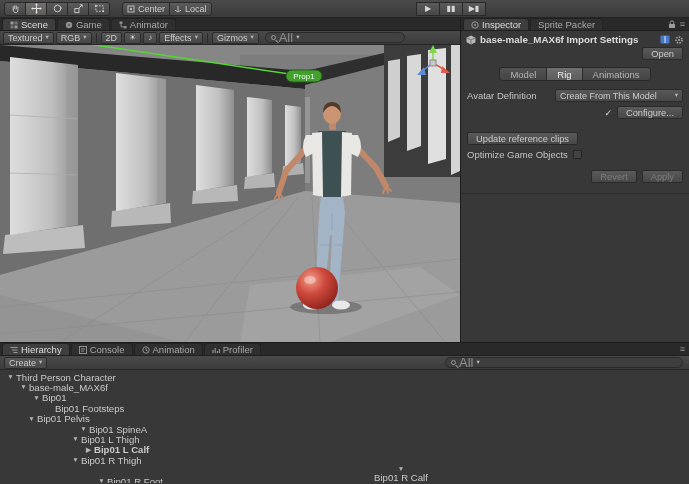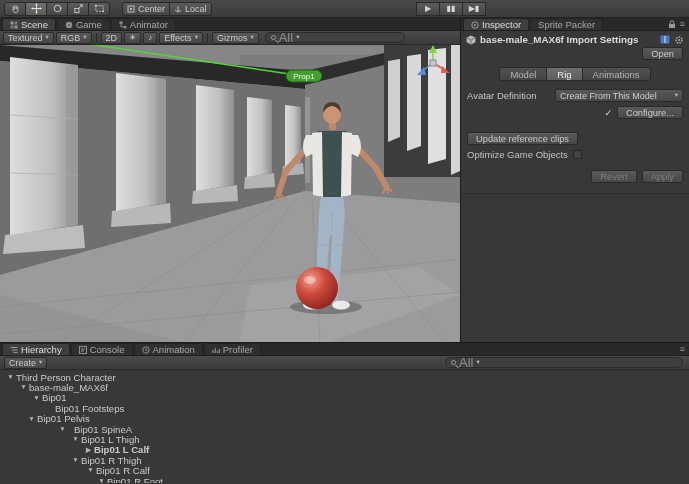--- a/index.html
+++ b/index.html
@@ -468,37 +468,37 @@
           <span class="tl">Bip01</span>
         </div>
         <div class="tree-row" style="padding-left: 44px;">
           <span class="tri"></span>
           <span class="tl">Bip01 Footsteps</span>
         </div>
         <div class="tree-row" style="padding-left: 26px;">
           <span class="tri">▼</span>
           <span class="tl">Bip01 Pelvis</span>
         </div>
-        <div class="tree-row" style="padding-left: 57px; gap: 6px;">
+        <div class="tree-row" style="padding-left: 78px;">
           <span class="tri">▼</span>
           <span class="tl">Bip01 SpineA</span>
         </div>
         <div class="tree-row" style="padding-left: 70px;">
           <span class="tri">▼</span>
           <span class="tl">Bip01 L Thigh</span>
         </div>
         <div class="tree-row" style="padding-left: 83px; font-weight: bold;">
           <span class="tri">▶</span>
           <span class="tl">Bip01 L Calf</span>
         </div>
         <div class="tree-row" style="padding-left: 70px;">
           <span class="tri">▼</span>
           <span class="tl">Bip01 R Thigh</span>
         </div>
-        <div class="tree-row" style="padding-left: 85px;">
+        <div class="tree-row" style="padding-left: 113px; flex-direction: column;">
           <span class="tri">▼</span>
           <span class="tl">Bip01 R Calf</span>
         </div>
         <div class="tree-row" style="padding-left: 96px;">
           <span class="tri">▼</span>
           <span class="tl">Bip01 R Foot</span>
         </div>
       </div>
   </div>
 

